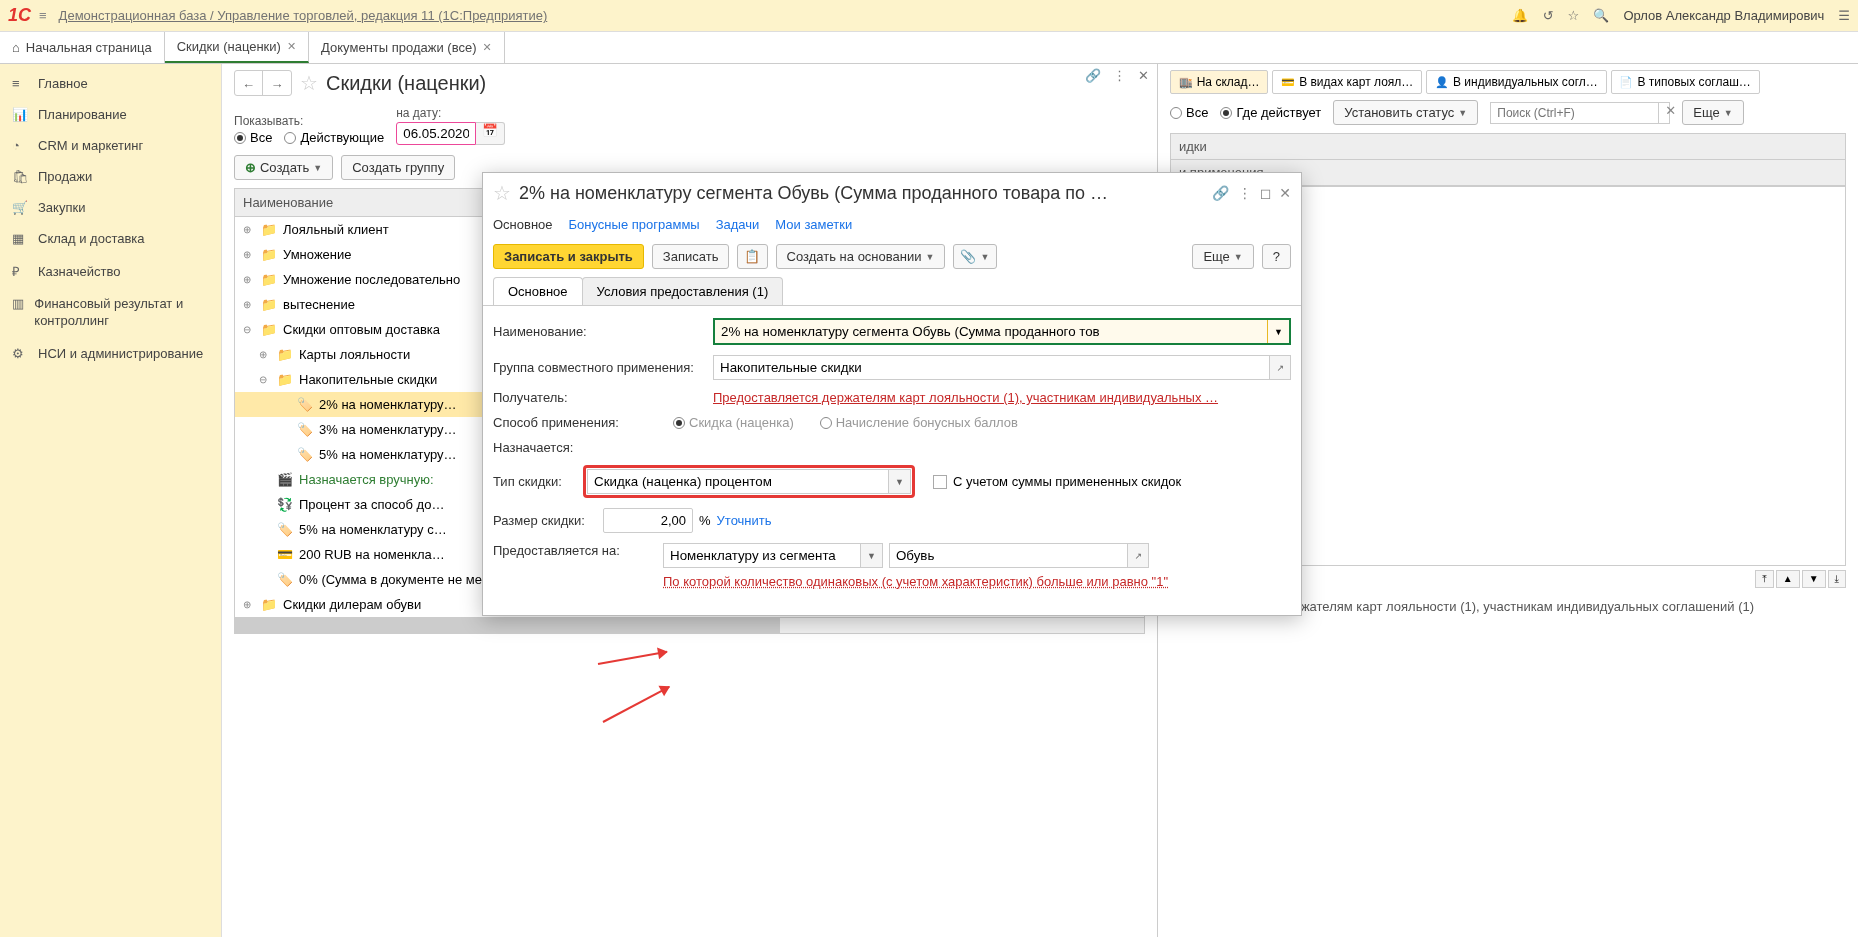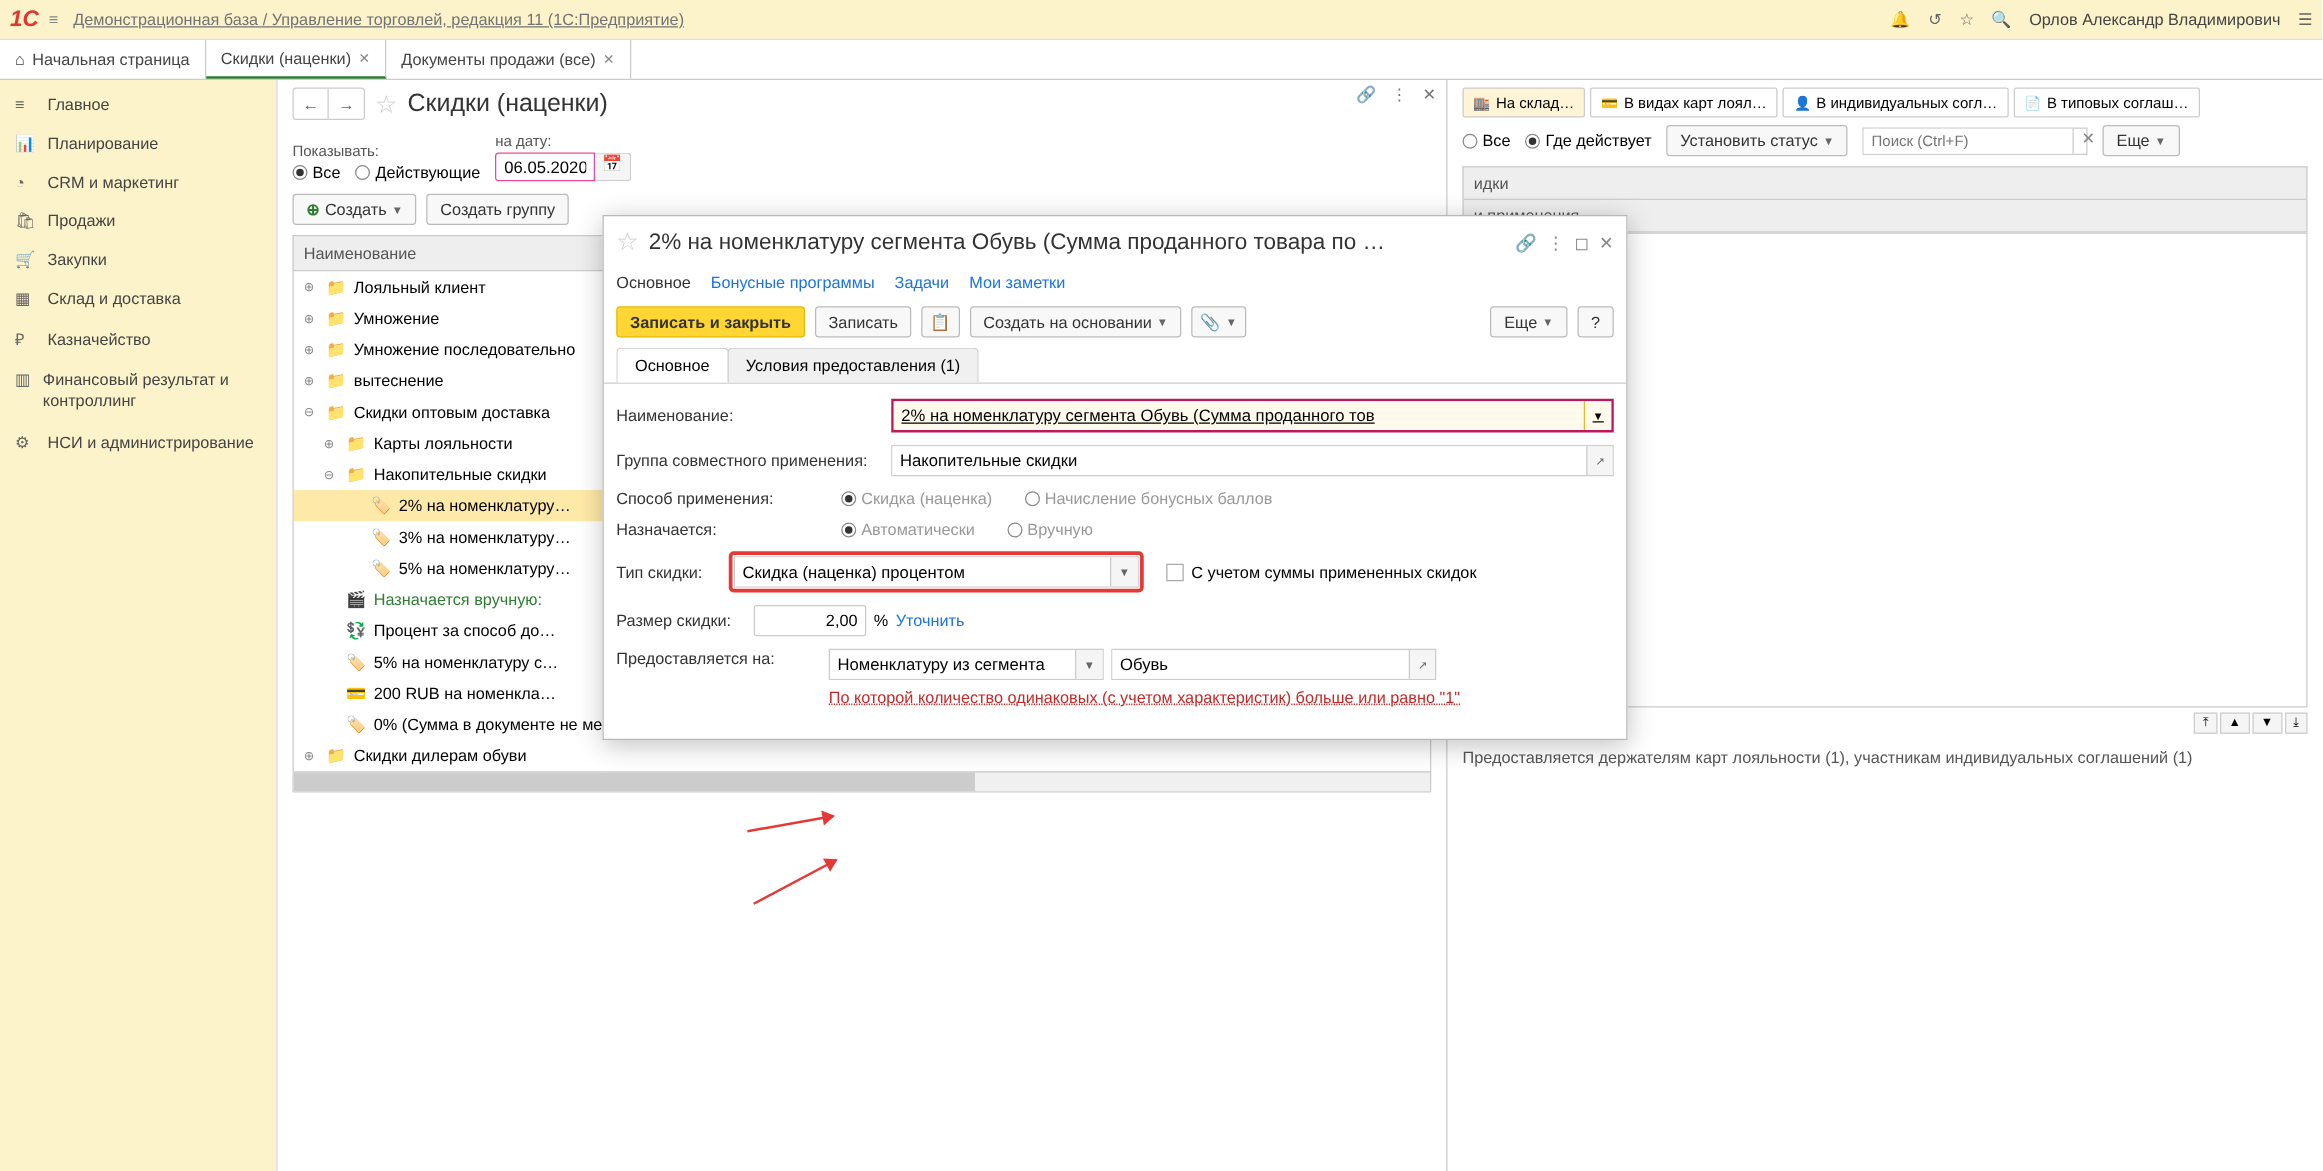--- a/index.html
+++ b/index.html
@@ -100,21 +100,21 @@
 
 .modal-subtabs { display: flex; padding: 0 10px; border-bottom: 1px solid #ccc; }
 .modal-subtab { padding: 6px 14px; border: 1px solid #ccc; border-bottom: none; margin-right: -1px; background: #f0f0f0; cursor: pointer; border-radius: 4px 4px 0 0; font-size: 13px; }
 .modal-subtab.active { background: #fff; position: relative; z-index: 1; }
 
 .modal-form { padding: 12px 10px 16px; }
 .form-row { display: flex; align-items: center; margin-bottom: 10px; }
 .form-label { width: 220px; color: #333; font-size: 13px; }
 .form-field { flex: 1; display: flex; align-items: center; gap: 6px; }
 .text-input { border: 1px solid #ccc; padding: 4px 6px; font-size: 13px; border-radius: 2px; }
-.highlighted-box { border: 2px solid #be185d; display: flex; flex: 1; text-decoration: underline; }
+.highlighted-box { border: 2px solid #15803d; display: flex; flex: 1; }
 .highlighted-box input { flex: 1; border: none; padding: 4px 6px; background: #fffaec; }
 .dd-btn { border-left: 1px solid #e8b923; padding: 0 6px; background: #fffaec; cursor: pointer; font-size: 9px; display:flex; align-items:center; }
 .link-text { color: #1a73e8; cursor: pointer; }
 .link-red { color: #c62828; text-decoration: underline; }
 .field-select { border: 1px solid #ccc; display: flex; }
 .field-select input { border: none; flex: 1; padding: 4px 6px; outline: none; }
 .fs-btn { border-left: 1px solid #ccc; padding: 0 6px; cursor: pointer; font-size: 9px; display:flex; align-items:center; color:#666; background:#f5f5f5; }
 .red-frame { border: 3px solid #e53935; padding: 1px; border-radius: 4px; }
 .disabled-text { color: #999; }
 .checkbox-sq { width: 14px; height: 14px; border: 1px solid #aaa; display: inline-block; }
@@ -468,44 +468,40 @@
         <div class="form-row">
           <span class="form-label">Группа совместного применения:</span>
           <div class="form-field">
             <div class="field-select" style="flex:1;">
               <input value="Накопительные скидки" style="">
               <span class="fs-btn ico">↗</span>
             </div>
           </div>
         </div>
         <div class="form-row">
+          <span class="form-label">Получатель:</span>
+          <div class="form-field">
+            <span class="link-red">Предоставляется держателям карт лояльности (1), участникам индивидуальных …</span>
+          </div>
+        </div>
+        <div class="form-row">
           <span class="form-label" style="width:180px;">Способ применения:</span>
           <div class="form-field">
             <div class="radio-opt disabled-text">
                 <span class="radio checked"></span>
                 <span>Скидка (наценка)</span>
               </div>
             <div class="radio-opt disabled-text" style="margin-left:20px;">
                 <span class="radio"></span>
                 <span>Начисление бонусных баллов</span>
               </div>
           </div>
         </div>
         <div class="form-row">
           <span class="form-label" style="width:180px;">Назначается:</span>
-          <div class="form-field">
-            <div class="radio-opt disabled-text">
-                <span class="radio checked"></span>
-                <span>Автоматически</span>
-              </div>
-            <div class="radio-opt disabled-text" style="margin-left:20px;">
-                <span class="radio"></span>
-                <span>Вручную</span>
-              </div>
-          </div>
         </div>
         <div class="form-row">
           <span class="form-label" style="width:90px;">Тип скидки:</span>
           <div class="form-field">
             <div class="red-frame">
               <div class="field-select" style="width:324px;">
                 <input value="Скидка (наценка) процентом" style="">
                 <span class="fs-btn">▼</span>
               </div>
             </div>

